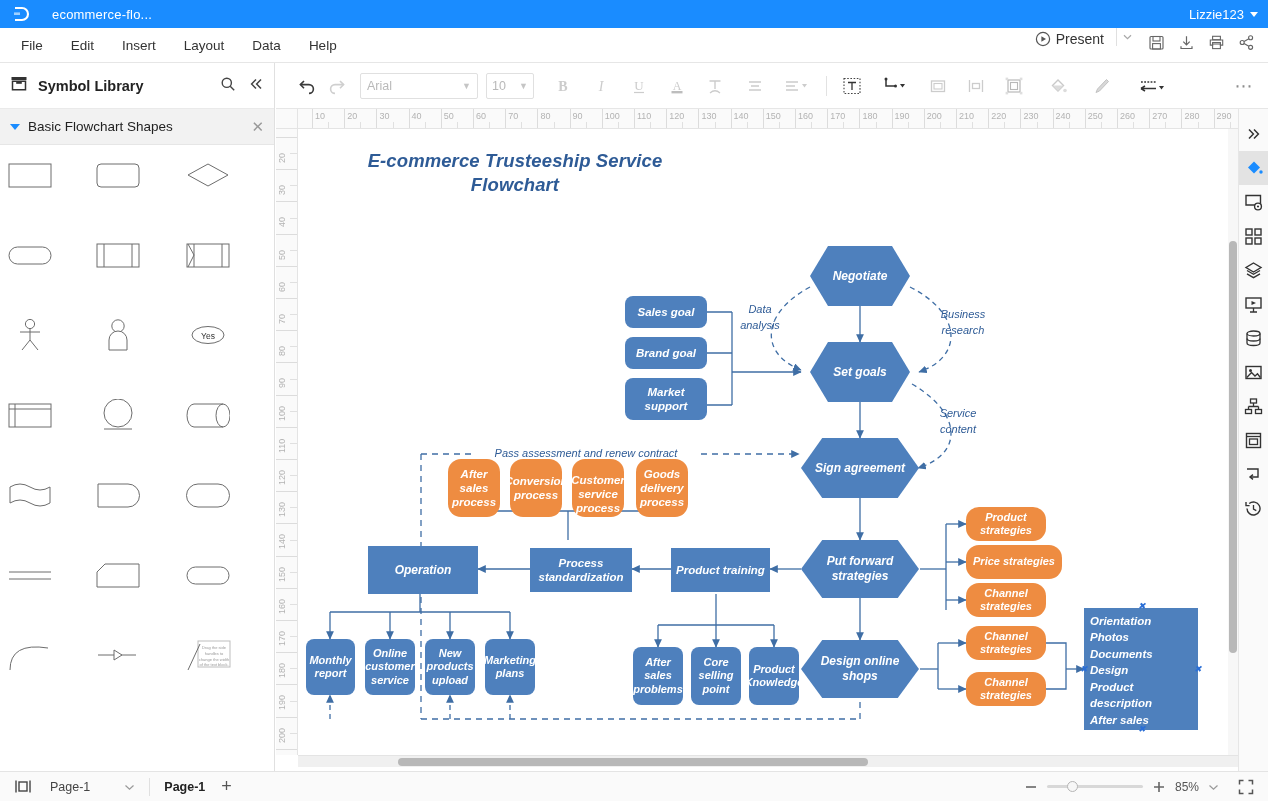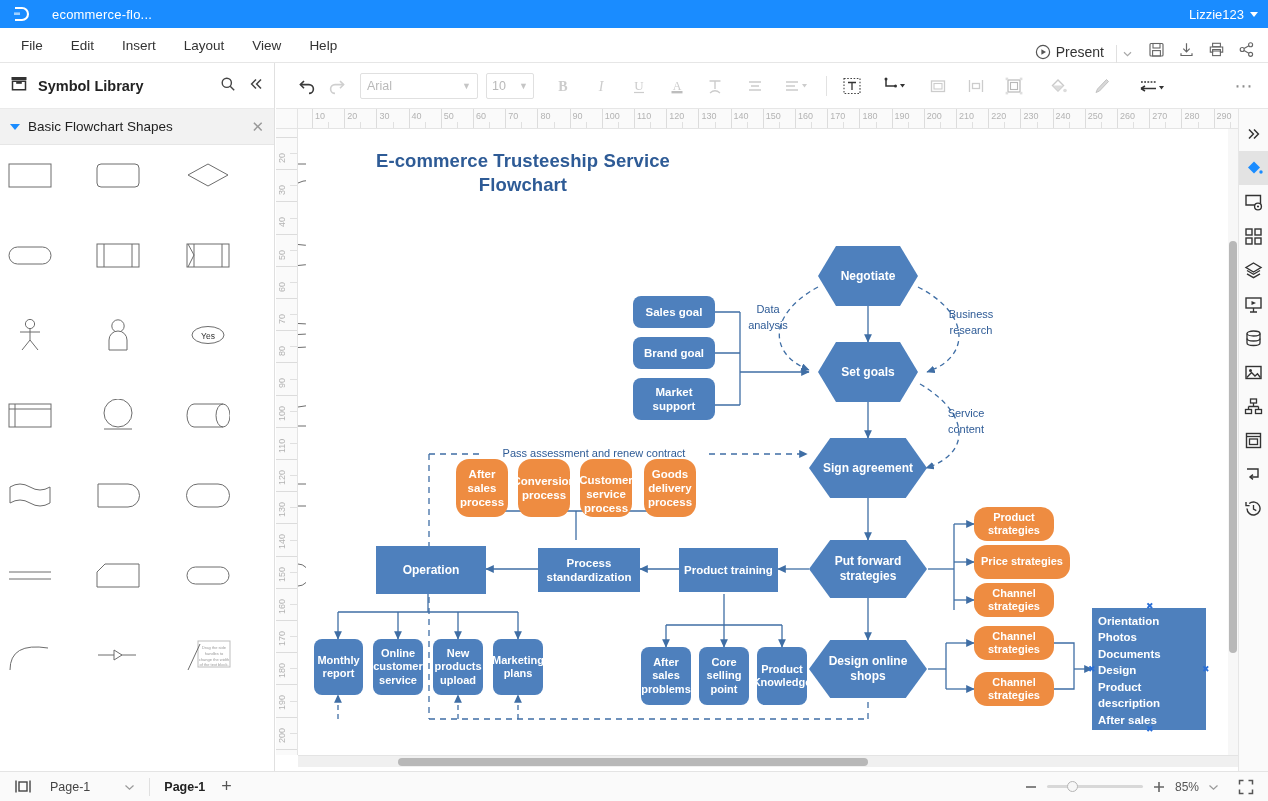--- a/index.html
+++ b/index.html
@@ -35,21 +35,21 @@
   .menubar {
     position: absolute; left: 0; top: 28px; width: 1268px; height: 35px;
     background: #fff; border-bottom: 1px solid #e6e6e6;
     display: flex; align-items: center;
   }
   .menu-item {
     font-size: 13.5px; color: #333; padding: 4px 13px; margin-left: 2px; cursor: default;
   }
   .menu-item:first-child { margin-left: 8px; }
   .menu-right {
-    position: absolute; right: 8px; top: 0; height: 35px; display: flex; align-items: flex-end; gap: 2px;
+    position: absolute; right: 8px; top: 0; height: 35px; display: flex; align-items: flex-start; gap: 2px;
   }
   .present-btn {
     display: flex; align-items: center; gap: 5px; font-size: 14px; color: #333; padding: 3px 6px;
   }
   .present-caret { color: #9a9a9a; font-size: 11px; padding: 0 8px 0 6px; border-left: 1px solid #e0e0e0; margin-left: 4px; height: 18px; display:flex; align-items:center;}
   .icon-btn { width: 28px; height: 28px; display: flex; align-items: center; justify-content: center; }
 
   
   .leftpanel {
     position: absolute; left: 0; top: 63px; width: 275px; height: 708px;
@@ -114,22 +114,22 @@
   .rh-lbl { position: absolute; top: 2px; font-size: 9px; color: #b3b3b3; padding-left: 3px; }
   .rv-tick { position: absolute; left: 0; height: 1px; width: 22px; background: #dcdcdc; }
   .rv-mid { position: absolute; left: 14px; height: 1px; width: 7px; background: #e0e0e0; }
   .rv-lbl {
     position: absolute; left: 1px; font-size: 9px; color: #b3b3b3;
     transform: rotate(-90deg); transform-origin: left top; white-space: nowrap;
   }
 
   
   .canvas-wrap {
-    position: absolute; left: 306px; top: 129px; width: 930px; height: 626px;
-    background: #22c55e; overflow: hidden;
+    position: absolute; left: 298px; top: 129px; width: 930px; height: 626px;
+    background: #22c55e; overflow: hidden; font-style: italic;
   }
   .page {
     position: absolute; left: 0; top: 0; width: 930px; height: 626px; background: #fff;
   }
   .canvas-scroll-v {
     position: absolute; left: 1228px; top: 129px; width: 10px; height: 626px; background: #f7f7f7;
   }
   .csv-thumb { position: absolute; left: 1px; top: 112px; width: 8px; height: 412px; background: #b8b8b8; border-radius: 4px; }
   .canvas-scroll-h {
     position: absolute; left: 298px; top: 755px; width: 940px; height: 12px; background: #f0f0f0;
@@ -201,21 +201,21 @@
       <span>Lizzie123</span>
       <span class="caret-down"></span>
     </div>
   </div>
 
   <div class="menubar">
     <div class="menu-item">File</div>
     <div class="menu-item">Edit</div>
     <div class="menu-item">Insert</div>
     <div class="menu-item">Layout</div>
-    <div class="menu-item">View</div>
+    <div class="menu-item">Data</div>
     <div class="menu-item">Help</div>
 
     <div class="menu-right">
       <div class="present-btn">
         <svg width="16" height="16" viewBox="0 0 16 16">
             <circle cx="8" cy="8" r="6.6" fill="none" stroke="#555" stroke-width="1.2"></circle>
             <path d="M6.4 5.2 L11 8 L6.4 10.8 Z" fill="#555"></path>
           </svg>
         <span>Present</span>
       </div>

